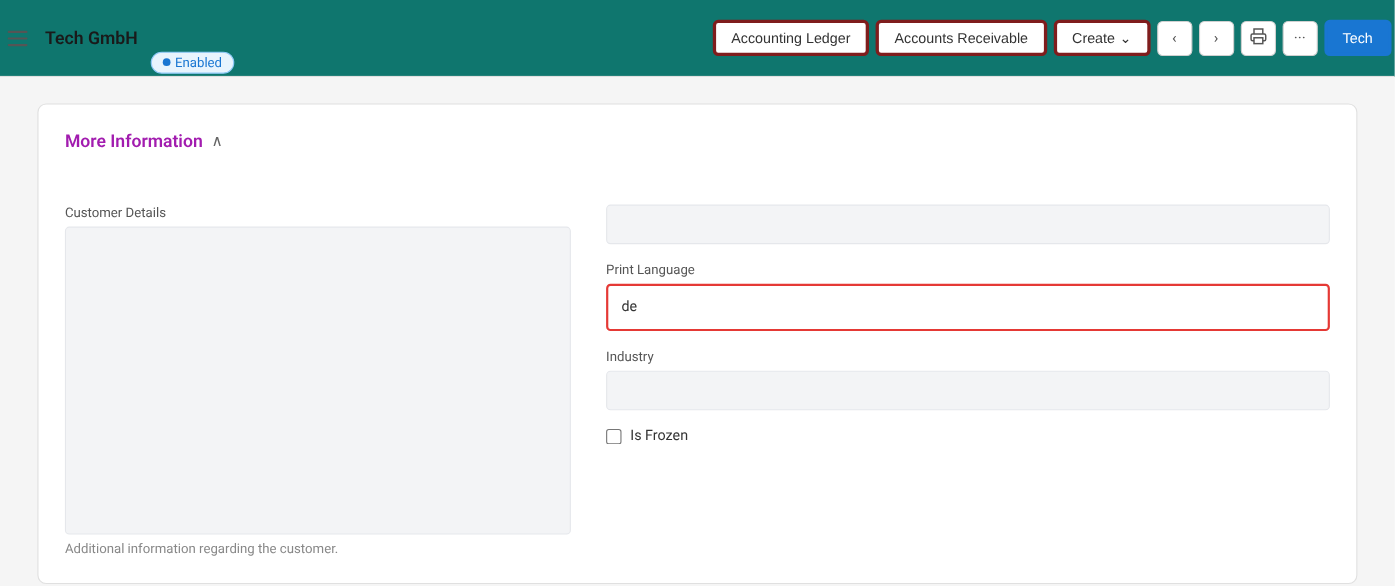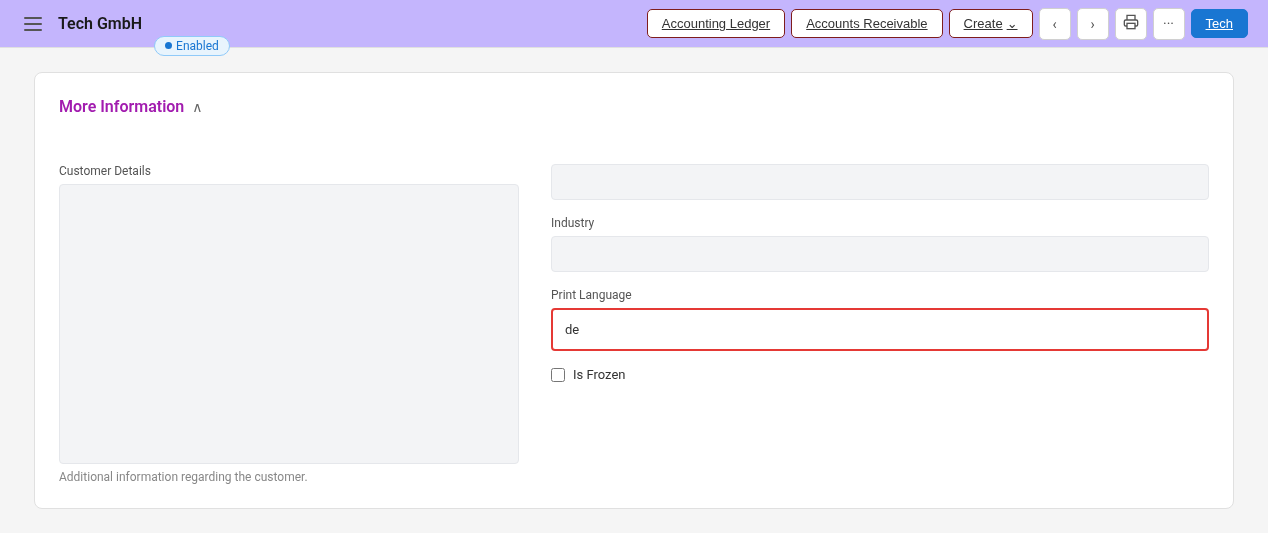--- a/index.html
+++ b/index.html
@@ -3,26 +3,26 @@
   <meta charset="utf-8">
   <style>
     * { box-sizing: border-box; margin: 0; padding: 0; }
     body {
       font-family: -apple-system, BlinkMacSystemFont, 'Segoe UI', Roboto, sans-serif;
       background: #f5f5f5;
       color: #333;
       font-size: 14px;
     }
     .header {
-      background: #c4b5fd;
+      background: #0f766e;
       border-bottom: 1px solid #e0e0e0;
-      height: 48px;
-      display: flex;
-      align-items: center;
-      padding: 0 20px;
+      height: 70px;
+      display: flex;
+      align-items: center;
+      padding: 0 3px;
       gap: 12px;
       position: sticky;
       top: 0;
       z-index: 10;
     }
     .hamburger {
       cursor: pointer;
       display: flex;
       flex-direction: column;
       gap: 4px;
@@ -58,29 +58,28 @@
       border-radius: 50%;
       background: #1976d2;
     }
     .header-spacer { flex: 1; }
     .header-actions {
       display: flex;
       align-items: center;
       gap: 6px;
     }
     .btn {
-      border: 1px solid #7f1d1d;
+      border: 3px solid #7f1d1d;
       background: #fff;
       border-radius: 5px;
       padding: 6px 14px;
       font-size: 13px;
       cursor: pointer;
       color: #333;
       white-space: nowrap;
-      text-decoration: underline;
     }
     .btn-primary {
       background: #1976d2;
       color: #fff;
       border-color: #1976d2;
       font-weight: 500;
     }
     .btn-create {
       display: flex;
       align-items: center;
@@ -250,31 +249,31 @@
         <div class="textarea-field"></div>
         <div class="field-hint">Additional information regarding the customer.</div>
       </div>
       <div class="right-col">
 
         <div class="field-group">
           <div class="field-input"></div>
         </div>
 
         <div class="field-group">
-          <div class="field-label">Industry</div>
-          <div class="field-input"></div>
-        </div>
-
-        <div class="field-group">
           <div class="field-label">Print Language</div>
           <div class="print-language-box">
             <div class="print-language-value">de</div>
           </div>
         </div>
 
+        <div class="field-group">
+          <div class="field-label">Industry</div>
+          <div class="field-input"></div>
+        </div>
+
         <div class="checkbox-row">
           <input type="checkbox" style="">
           <label class="checkbox-label">Is Frozen</label>
         </div>
 
       </div>
     </div>
   </div>
 </main>
 

